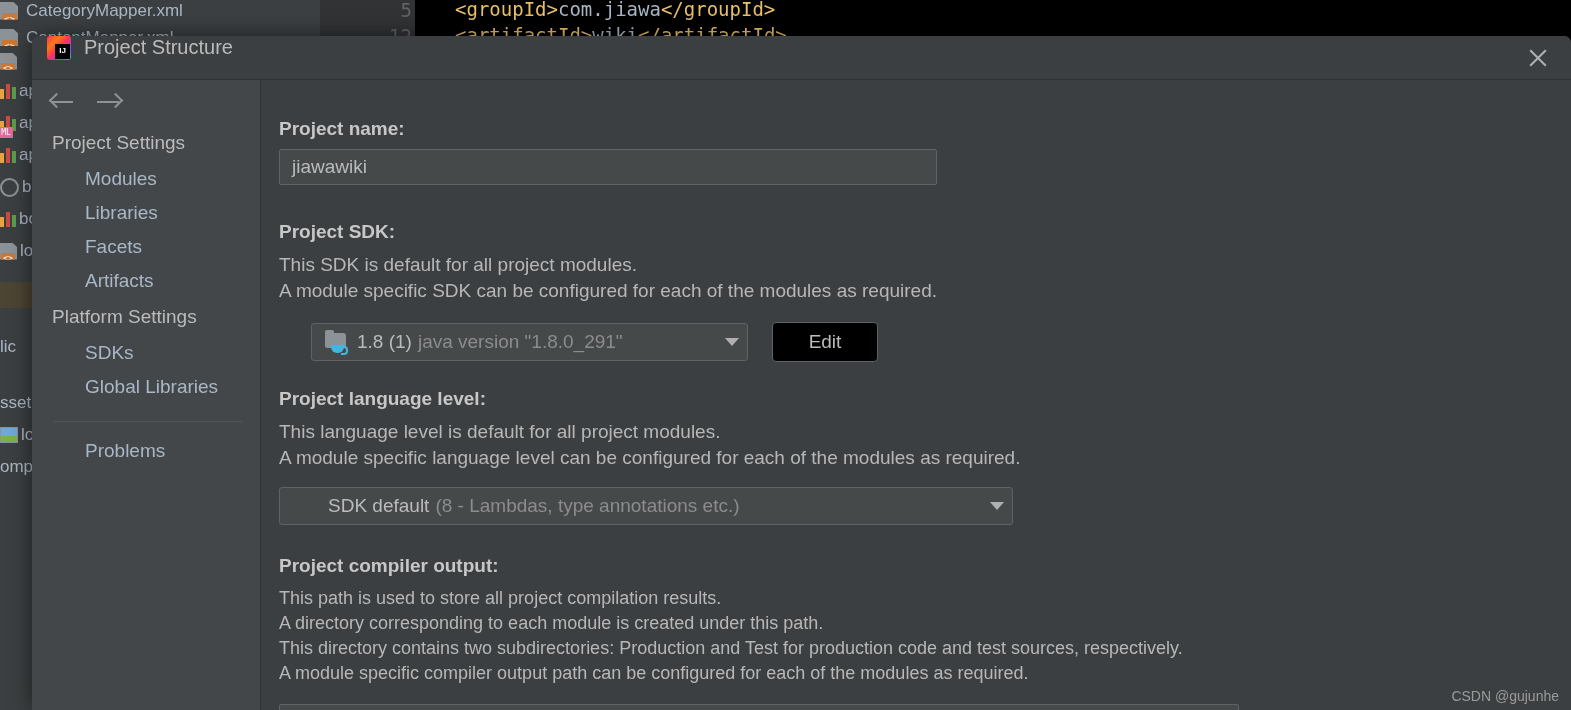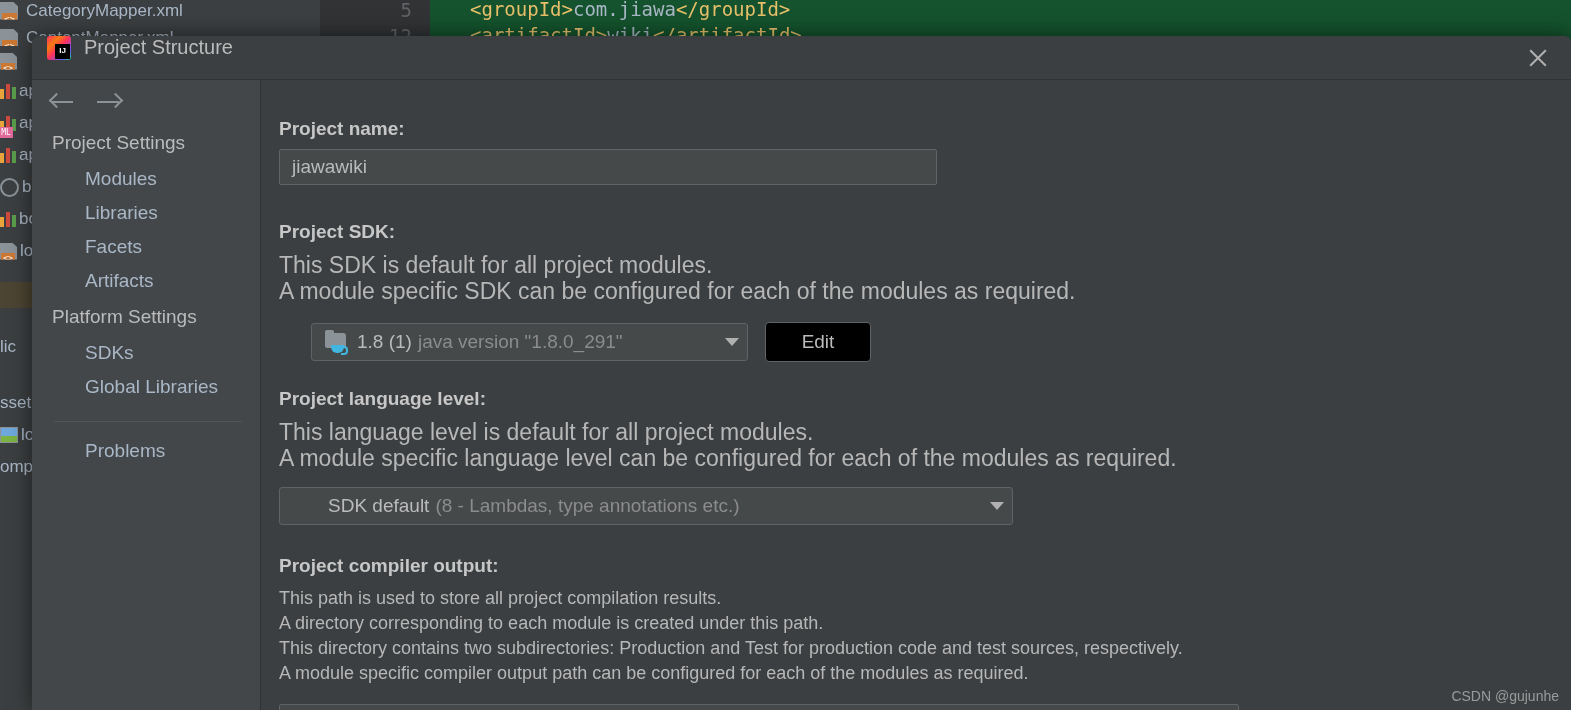--- a/index.html
+++ b/index.html
@@ -20,22 +20,22 @@
   }
 
   
   .ide-bg {
     position: absolute;
     inset: 0;
     background: #3c3f41;
   }
   .ide-editor {
     position: absolute;
-    left: 430px; top: 0; right: 0; height: 46px;
-    background: #14532d;
+    left: 415px; top: 0; right: 0; height: 46px;
+    background: #000000;
   }
   .ide-gutter {
     position: absolute;
     left: 320px; top: 0; width: 110px; height: 46px;
     background: #313335;
   }
   .ide-gutter-num {
     position: absolute;
     right: 18px;
     color: #606366;
@@ -281,40 +281,40 @@
     overflow: hidden;
   }
   .lbl-bold {
     color: #c7c7c7;
     font-size: 19px;
     font-weight: bold;
     margin-bottom: 9px;
   }
   .desc {
     color: #b7b7b7;
-    font-size: 23px;
+    font-size: 19px;
     line-height: 26px;
   }
   .desc-sm { font-size: 18px; line-height: 25px; }
 
   .field {
     height: 36px;
     background: #45494a;
     border: 1px solid #5e6366;
     border-radius: 2px;
     display: flex;
     align-items: center;
     padding: 0 12px;
     color: #bbbbbb;
     font-size: 19px;
     box-sizing: border-box;
   }
   .name-field { width: 658px; margin-bottom: 36px; }
 
-  .sdk-row { display: flex; align-items: center; gap: 17px; margin-top: 18px; padding-left: 32px; }
+  .sdk-row { display: flex; align-items: center; gap: 24px; margin-top: 18px; padding-left: 32px; }
   .combo {
     height: 38px;
     background: #45494a;
     border: 1px solid #5e6366;
     border-radius: 3px;
     display: flex;
     align-items: center;
     padding: 0 8px 0 13px;
     box-sizing: border-box;
     cursor: pointer;

